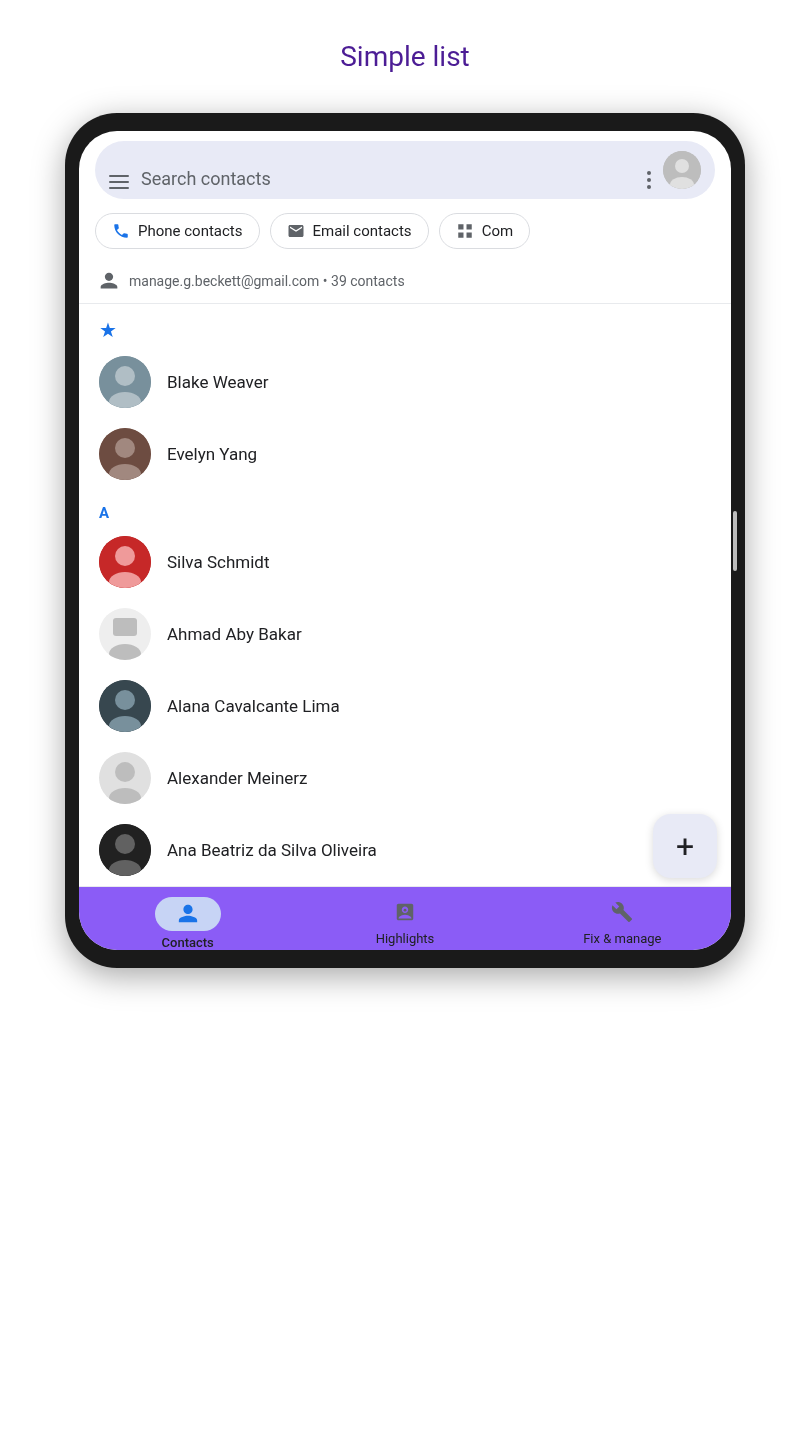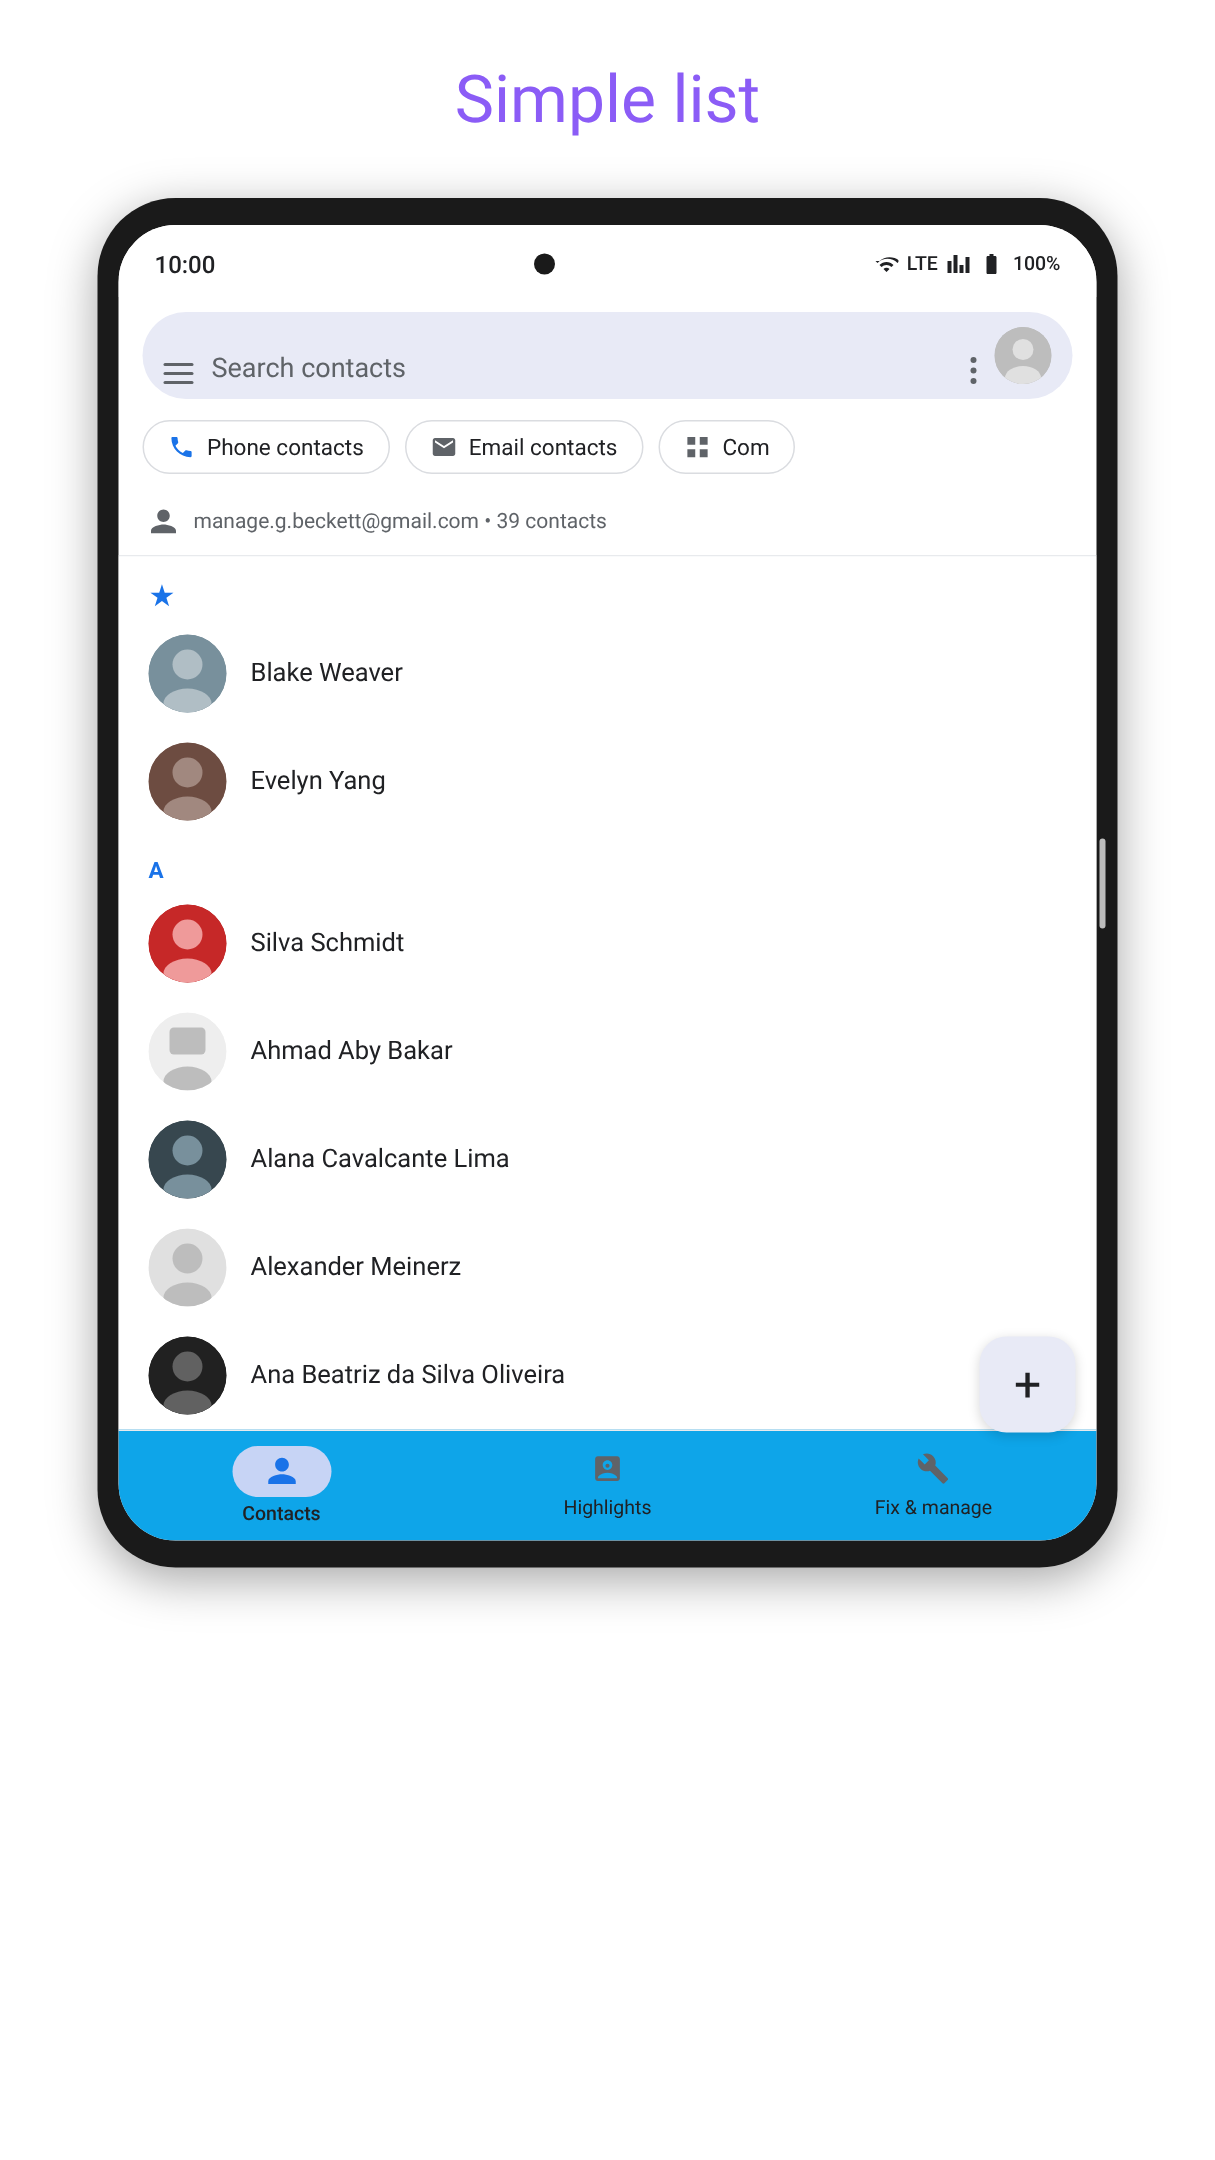--- a/index.html
+++ b/index.html
@@ -14,23 +14,23 @@
     .page-wrapper {
       width: 810px;
       min-height: 1440px;
       background: #fff;
       display: flex;
       flex-direction: column;
       align-items: center;
       padding-top: 40px;
     }
     .page-title {
-      font-size: 44px;
+      font-size: 28px;
       font-weight: 400;
-      color: #8b5cf6;
+      color: #4c1d95;
       margin-bottom: 40px;
       letter-spacing: 0;
     }
     .phone-frame {
       width: 680px;
       background: #1a1a1a;
       border-radius: 52px;
       padding: 18px 14px;
       box-shadow: 0 8px 32px rgba(0,0,0,0.35);
       position: relative;
@@ -237,26 +237,26 @@
       cursor: pointer;
       box-shadow: 0 2px 8px rgba(0,0,0,0.15);
     }
     .fab-plus {
       font-size: 32px;
       color: #202124;
       line-height: 1;
     }
     
     .bottom-nav {
-      background: #0ea5e9;
+      background: #8b5cf6;
       border-top: 1px solid #e8eaed;
       display: flex;
       justify-content: space-around;
       align-items: center;
-      padding: 10px 0 10px 0;
+      padding: 10px 0 0 0;
     }
     .nav-item {
       display: flex;
       flex-direction: column;
       align-items: center;
       gap: 4px;
       cursor: pointer;
       flex: 1;
     }
     .nav-icon-bg {
@@ -300,40 +300,20 @@
   </style>
 </head>
 <body>
 
 <div class="page-wrapper">
   <h1 class="page-title">Simple list</h1>
 
   <div class="phone-frame">
     <div class="phone-screen">
 
-      <div class="status-bar">
-        <span class="status-time">10:00</span>
-        <div class="status-camera"></div>
-        <div class="status-icons">
-
-          <svg viewBox="0 0 24 24">
-              <path d="M1 9l2 2c5.52-5.52 14.48-5.52 20 0l2-2C19.93 3.93 10.07 3.93 5 9L1 9zm8 8l3 3 3-3a4.237 4.237 0 0 0-6 0zm-4-4 2 2a7.074 7.074 0 0 1 10 0l2-2C15.14 9.14 8.86 9.14 5 13z"></path>
-            </svg>
-          <span>LTE</span>
-
-          <svg viewBox="0 0 24 24">
-              <path d="M1 21h4V9H1v12zm6 0h4V3H7v18zm6 0h4V13h-4v8zm6 0h4V5h-4v16z"></path>
-            </svg>
-
-          <svg viewBox="0 0 24 24">
-              <path d="M15.67 4H14V2h-4v2H8.33C7.6 4 7 4.6 7 5.33v15.33C7 21.4 7.6 22 8.33 22h7.33C16.4 22 17 21.4 17 20.67V5.33C17 4.6 16.4 4 15.67 4z"></path>
-            </svg>
-          <span>100%</span>
-        </div>
-      </div>
 
       <div class="search-bar">
         <div class="search-menu-icon">
           <span></span>
             <span></span>
             <span></span>
         </div>
         <span class="search-text">Search contacts</span>
         <div class="search-more-icon">
           <span></span>

